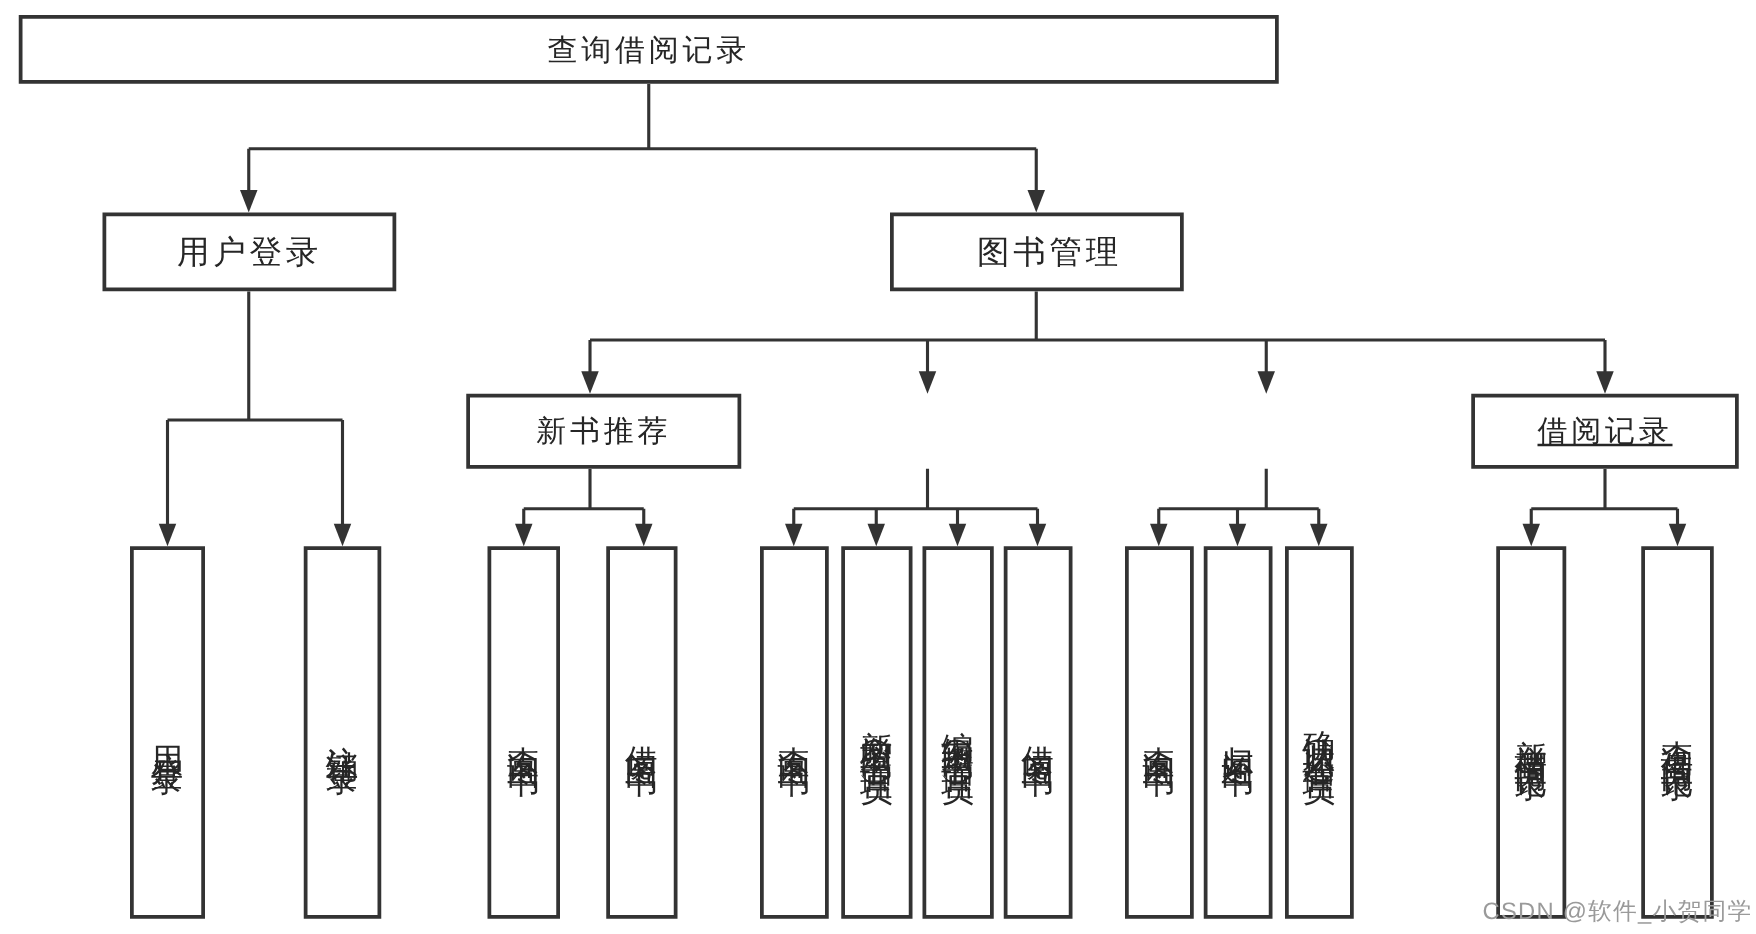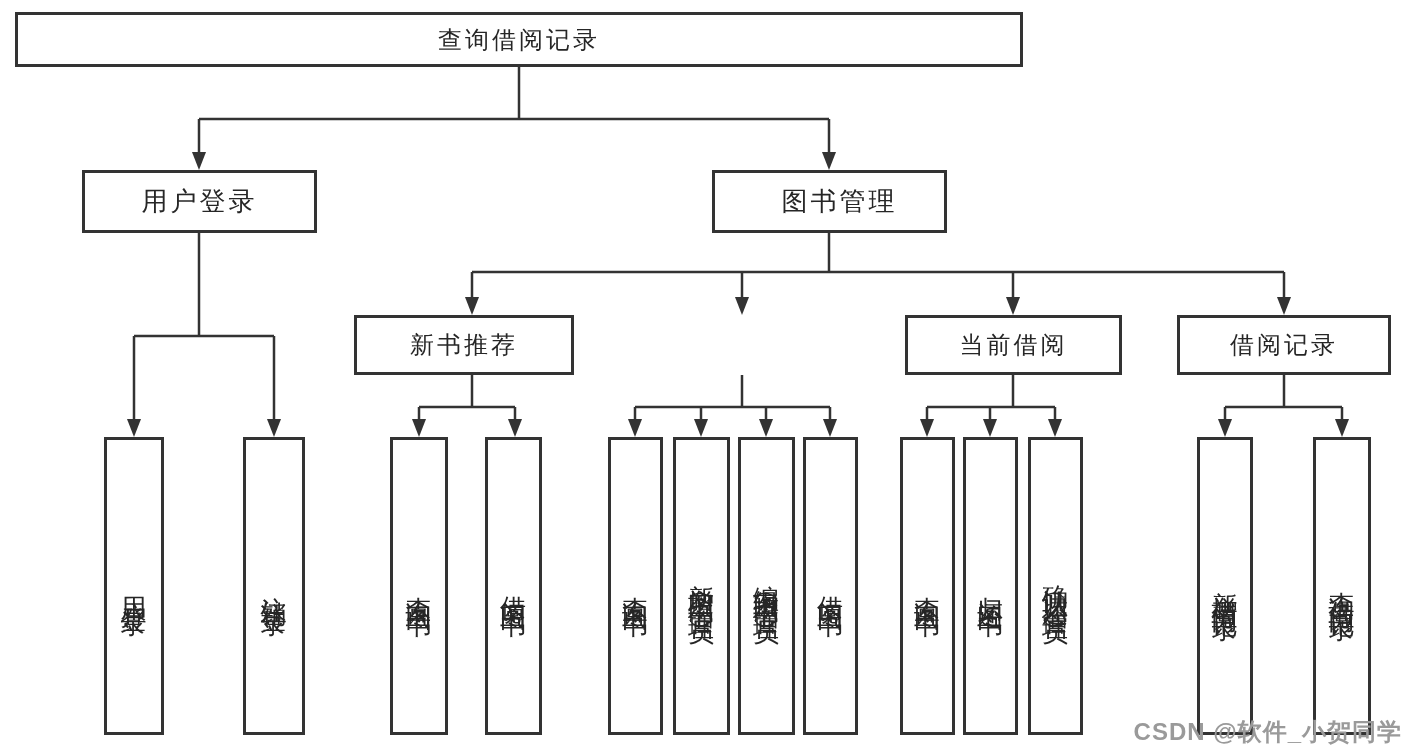--- a/index.html
+++ b/index.html
@@ -17,35 +17,35 @@
   .hnode{font-size:24px;letter-spacing:3px;}
   .vnode{
     writing-mode:vertical-rl;text-orientation:mixed;
     font-size:26px;letter-spacing:5px;line-height:1;
     top:437px;height:298px;
   }
   
   #b-root {left:15px;  top:12px; width:1008px;height:55px;}
   #b-l2a  {left:82px;  top:170px;width:235px; height:63px;font-size:26px;}
   #b-l2b  {left:712px; top:170px;width:235px; height:63px;font-size:26px;padding-left:20px;}
-  #b-l3a  {left:354px; top:315px;width:220px; height:60px;}
+  #b-l3a  {left:373px; top:315px;width:220px; height:60px;}
   #b-l3b  {left:634px; top:315px;width:216px; height:60px;}
   #b-l3c  {left:905px; top:315px;width:217px; height:60px;}
-  #b-l3d  {left:1177px;top:315px;width:214px; height:60px;}
+  #b-l3d  {left:1177px;top:315px;width:214px; height:60px;text-decoration:underline;}
   
   #b-ul1{left:104px;width:60px;}  #b-ul2{left:243px;width:62px;}
   #b-nb1{left:390px;width:58px;}  #b-nb2{left:485px;width:57px;}
   #b-bb1{left:608px;width:55px;}  #b-bb2{left:673px;width:57px;}
   #b-bb3{left:738px;width:57px;}  #b-bb4{left:803px;width:55px;}
   #b-cb1{left:900px;width:55px;}  #b-cb2{left:963px;width:55px;}
   #b-cb3{left:1028px;width:55px;}
   #b-br1{left:1197px;width:56px;} #b-br2{left:1313px;width:58px;}
   .watermark{
     position:absolute;z-index:3;right:3px;top:716px;
-    font-size:24px;letter-spacing:1px;color:#9a9a9a;font-weight:bold;
+    font-size:19px;letter-spacing:1px;color:#9a9a9a;
   }
 </style>
 </head>
 <body>
 
 <div class="canvas">
 
   <svg class="wires" width="1405" height="747" viewBox="0 0 1405 747" aria-hidden="true">
     <g stroke="#333333" stroke-width="2.5" fill="none">
 
@@ -114,21 +114,20 @@
       <polygon points="1335,419 1349,419 1342,437"></polygon>
     </g>
   </svg>
 
   <div id="b-root" class="node hnode">查询借阅记录</div>
 
   <div id="b-l2a" class="node hnode">用户登录</div>
   <div id="b-l2b" class="node hnode">图书管理</div>
 
   <div id="b-l3a" class="node hnode">新书推荐</div>
-  <div id="b-l3c" class="node hnode">当前借阅</div>
   <div id="b-l3d" class="node hnode">借阅记录</div>
 
   <div id="b-ul1" class="node vnode">用户登录</div>
   <div id="b-ul2" class="node vnode">注销登录</div>
 
   <div id="b-nb1" class="node vnode">查询图书</div>
   <div id="b-nb2" class="node vnode">借阅图书</div>
 
   <div id="b-bb1" class="node vnode">查询图书</div>
   <div id="b-bb2" class="node vnode">新增图书（管理员）</div>

